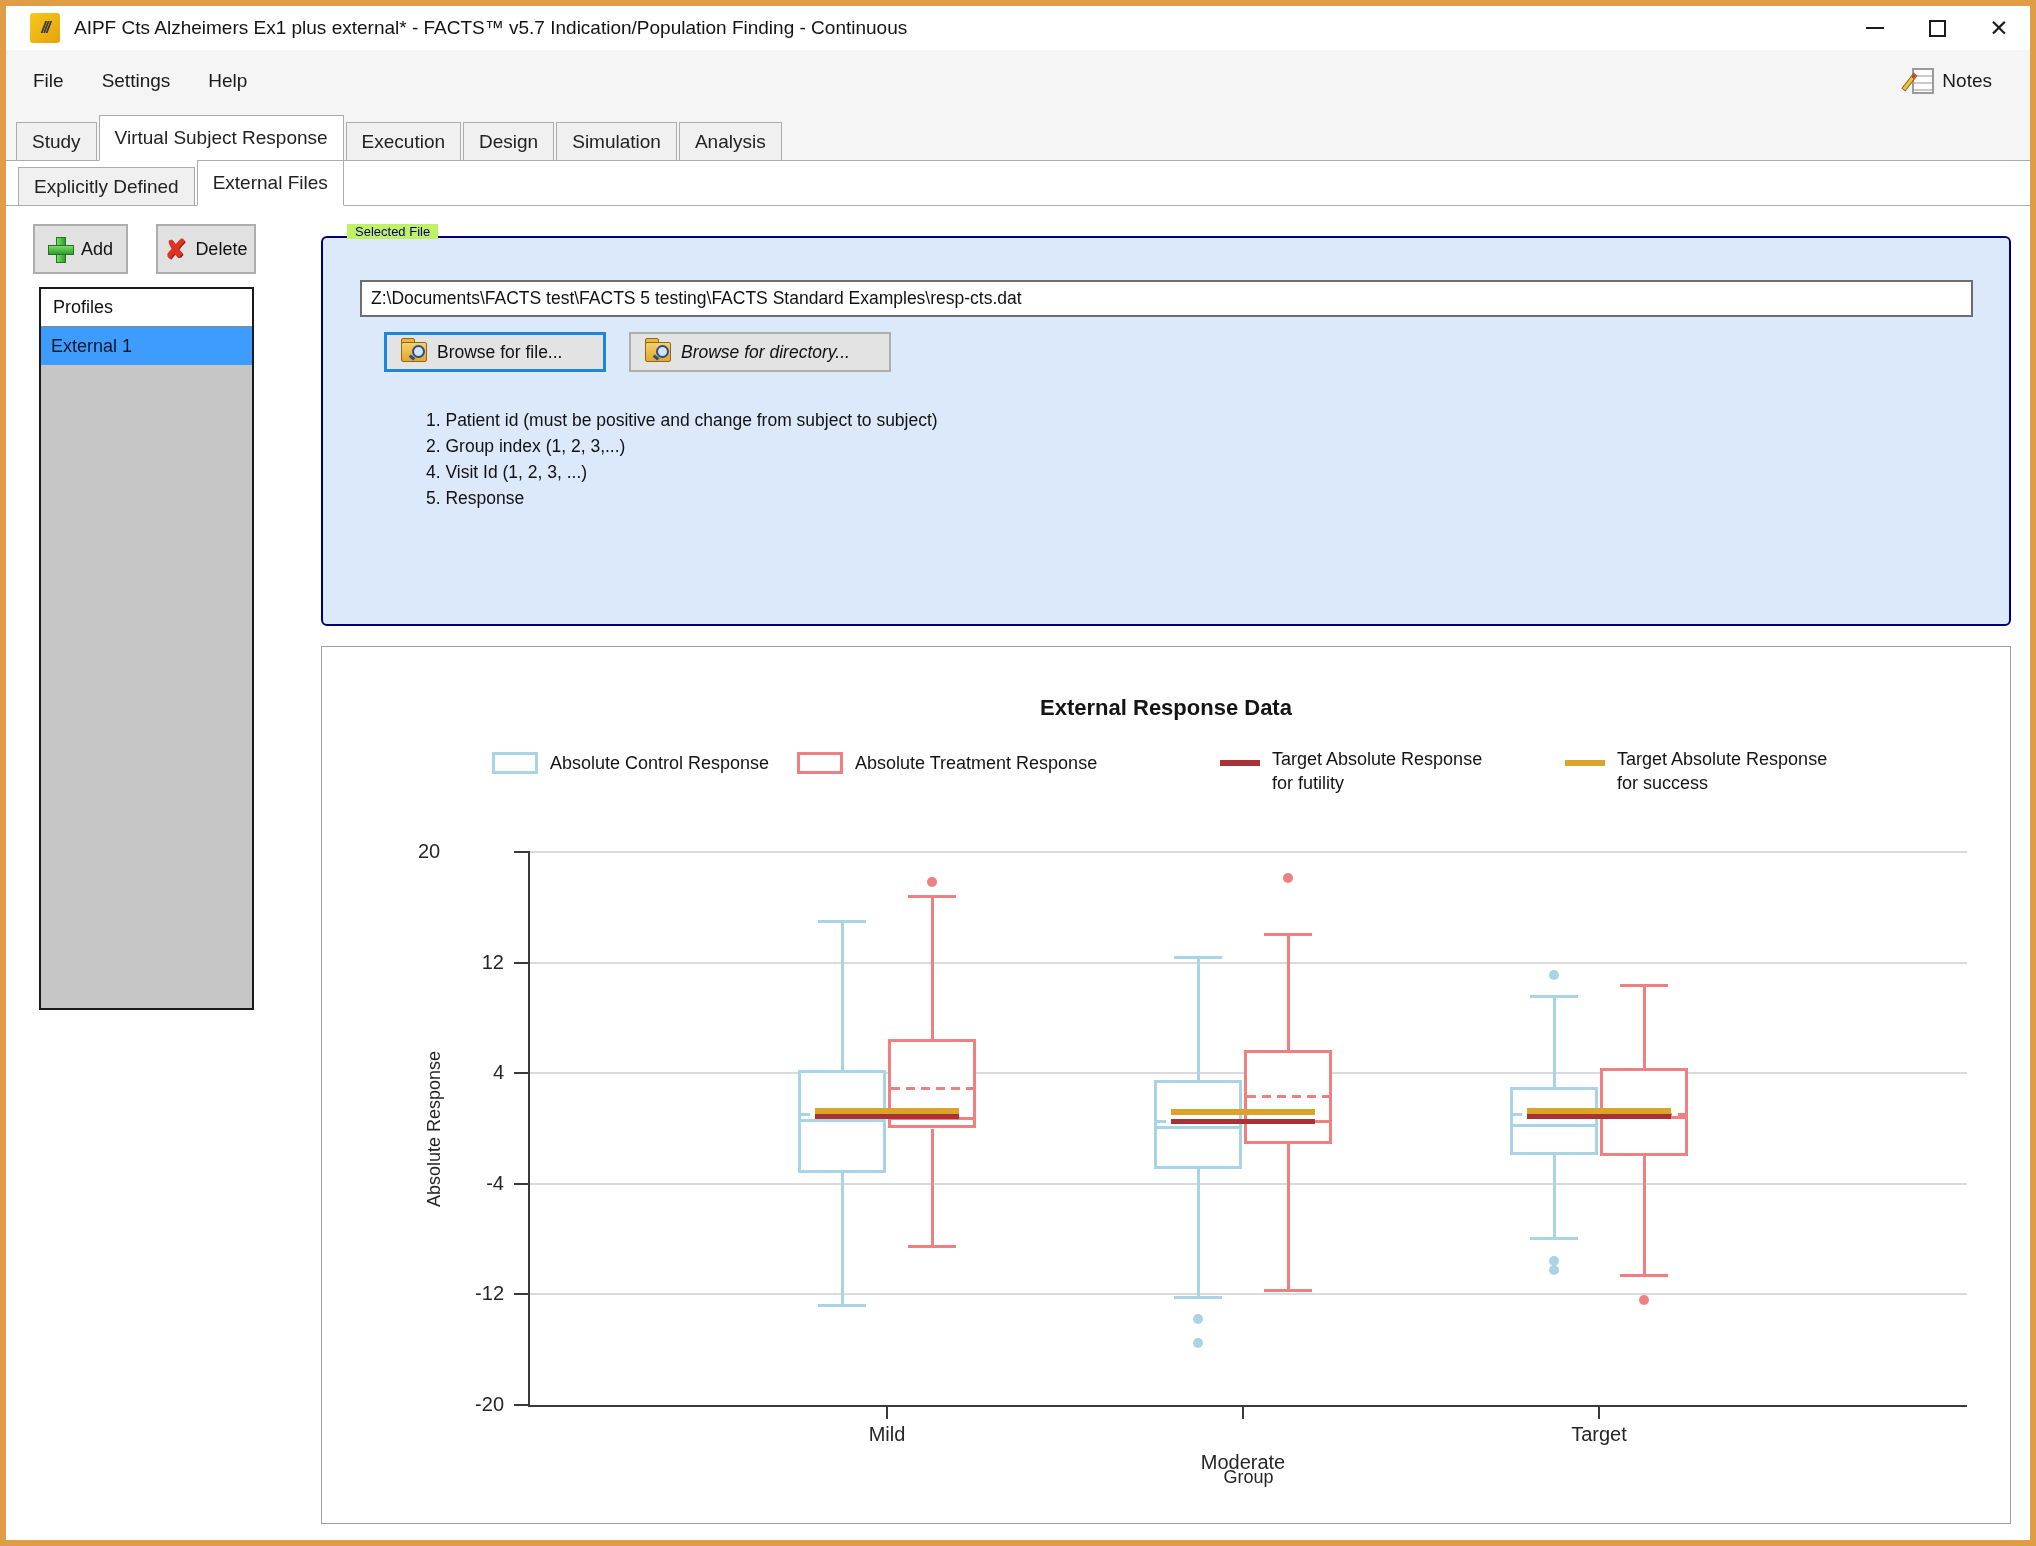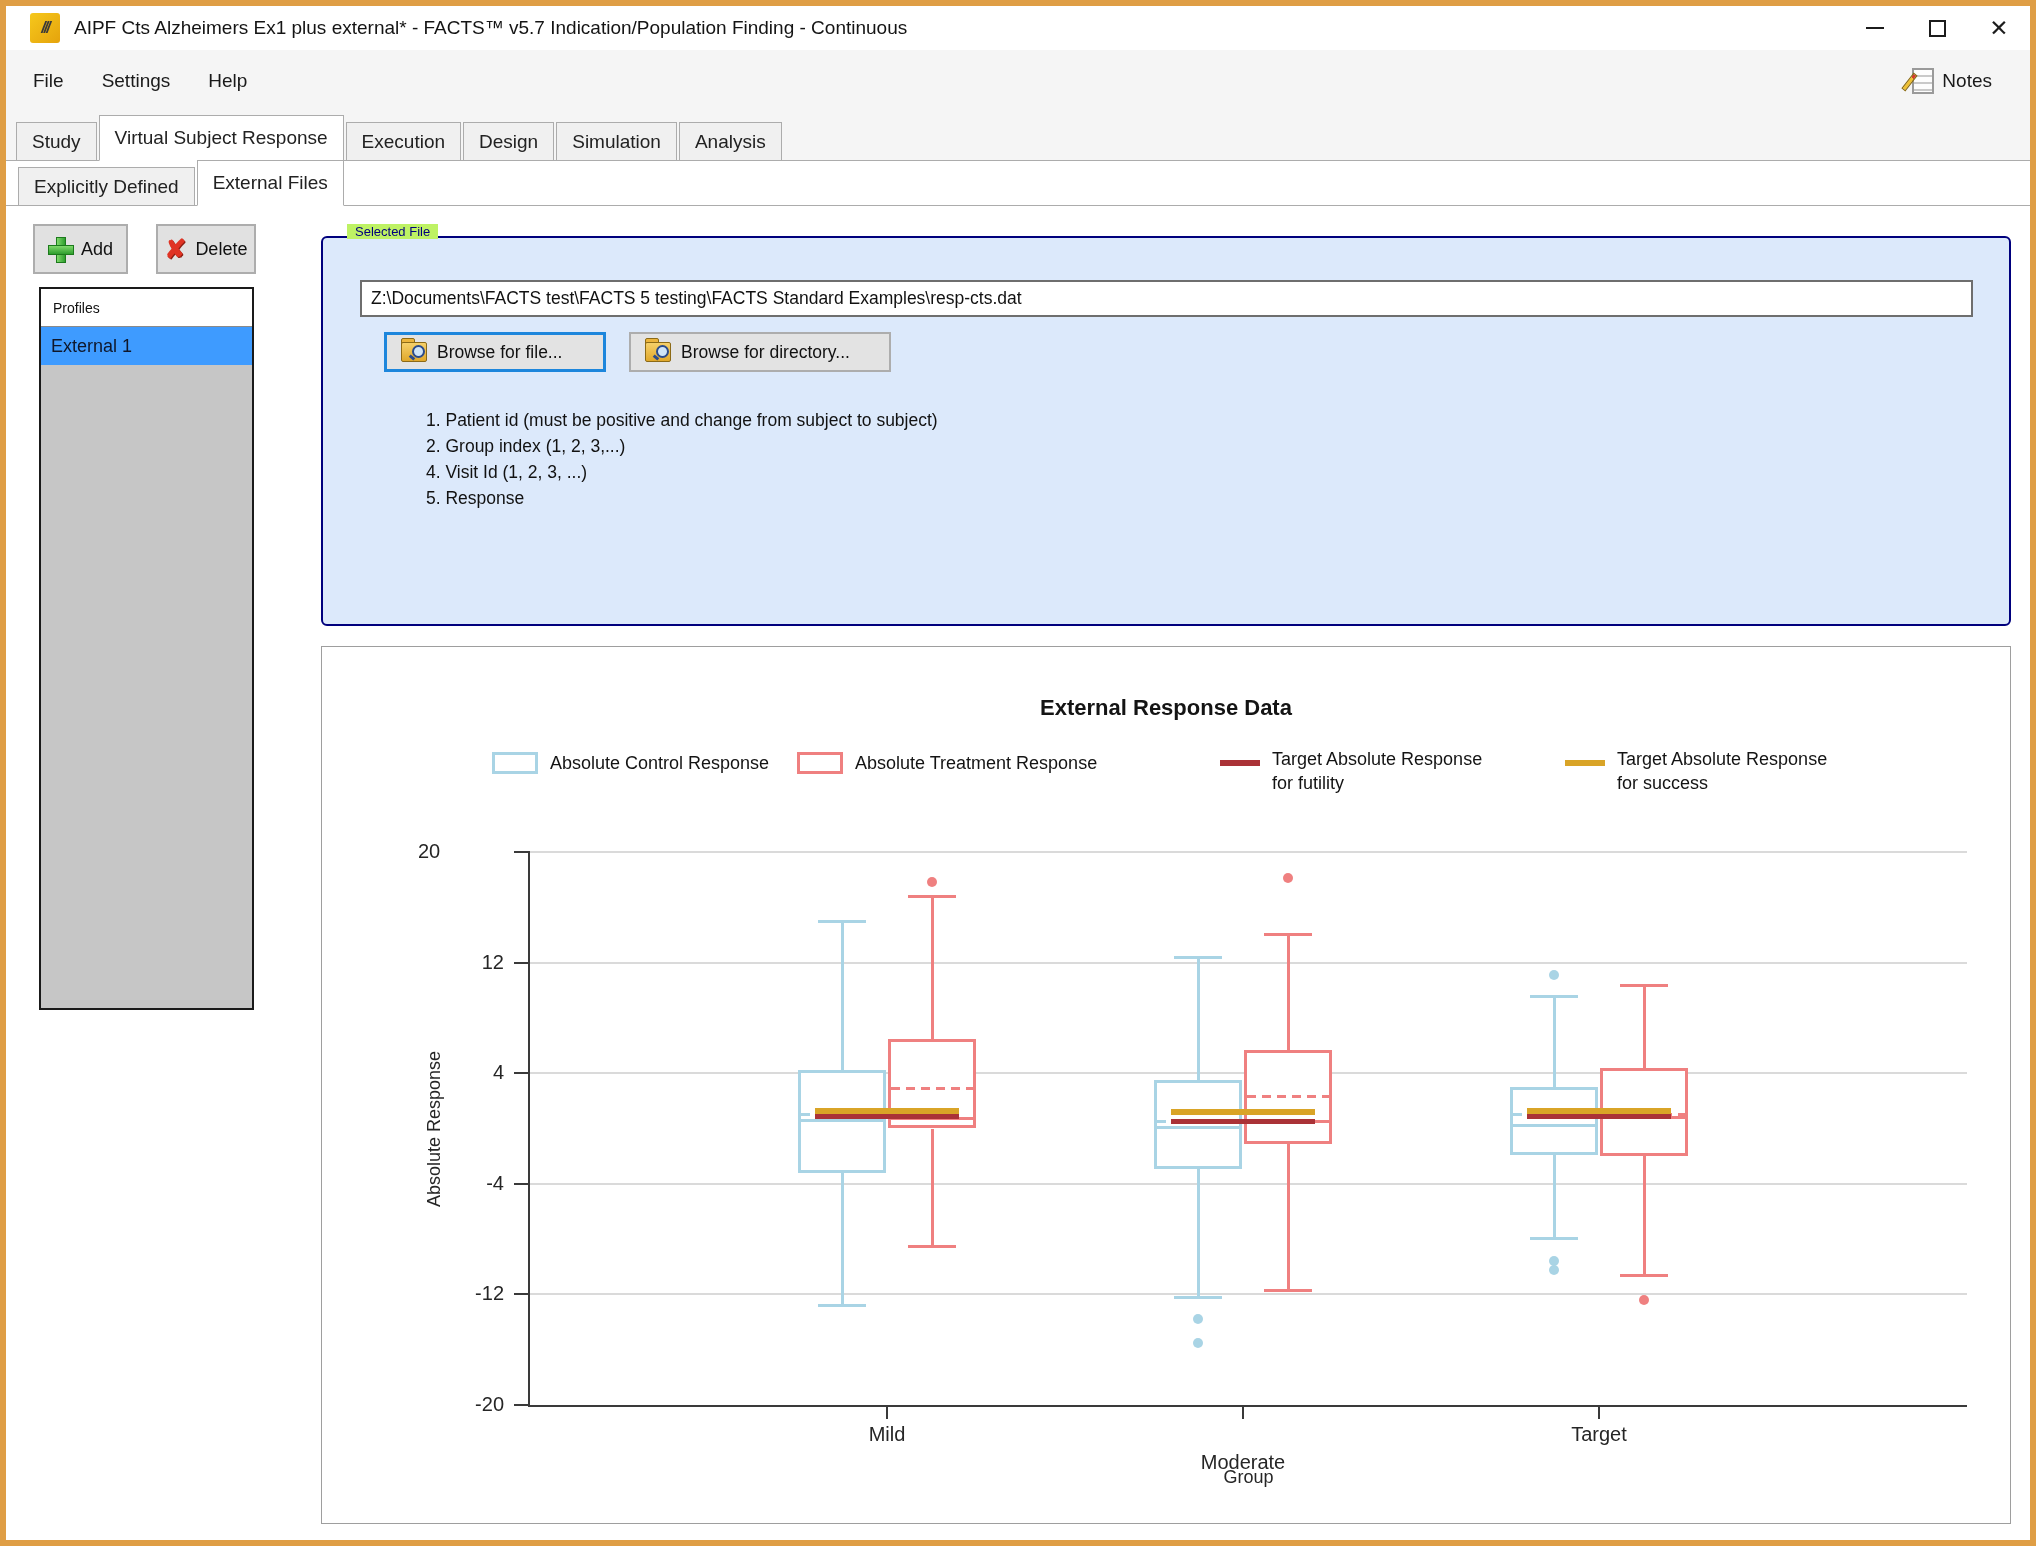--- a/index.html
+++ b/index.html
@@ -42,33 +42,33 @@
   .btn { position:absolute; background:#E1E1E1; border:2px solid #ADADAD; display:flex; align-items:center;
          justify-content:center; gap:9px; font-size:18px; color:#111; }
   .add-btn { left:27px; top:218px; width:95px; height:50px; }
   .del-btn { left:150px; top:218px; width:100px; height:50px; }
   .plus-icon { position:relative; width:24px; height:24px; }
   .plus-icon::before { content:""; position:absolute; left:8px; top:0; width:8px; height:24px; background:linear-gradient(90deg,#7FD96B,#2E9E2E); border:1px solid #1C7A1C; }
   .plus-icon::after  { content:""; position:absolute; left:0; top:8px; width:24px; height:8px; background:linear-gradient(180deg,#7FD96B,#2E9E2E); border:1px solid #1C7A1C; }
   .x-icon { color:#E03324; font-size:26px; font-weight:bold; line-height:1; text-shadow:1px 1px 0 #8d1d12; }
 
   .profiles-list { position:absolute; left:33px; top:281px; width:215px; height:723px; border:2px solid #1a1a1a; background:#C6C6C6; }
-  .profiles-header { height:38px; background:#fff; border-bottom:1px solid #8a8a8a; display:flex; align-items:center; padding-left:12px; font-size:14px; color:#111; }
+  .profiles-header { height:38px; background:#fff; border-bottom:1px solid #8a8a8a; display:flex; align-items:center; padding-left:12px; font-size:18px; color:#111; }
   .profile-item { height:38px; background:#3E9BFF; color:#0f172a; display:flex; align-items:center; padding-left:10px; font-size:18px; }
 
   
   .groupbox { position:absolute; left:315px; top:230px; width:1690px; height:390px; background:#DCE9FB;
               border:2px solid #00007D; border-radius:6px; }
   .group-label { position:absolute; left:24px; top:-14px; background:#bef264; padding:0 8px; color:#00007D; font-size:13px; }
   .path-field { position:absolute; left:37px; top:42px; width:1613px; height:37px; background:#fff; border:2px solid #6E6E6E;
                 font-size:17.5px; color:#111; display:flex; align-items:center; padding-left:9px; white-space:nowrap; overflow:hidden; }
   .browse-btn { position:absolute; height:40px; background:#E3E3E3; display:flex; align-items:center; gap:10px;
                 font-size:17.5px; color:#111; padding:0 14px;margin-left:16px; }
   .browse-file { left:45px; top:94px; width:222px; border:3px solid #1D86DC; }
-  .browse-dir  { left:290px; top:94px; width:262px; border:2px solid #ADADAD; }
+  .browse-dir  { left:290px; top:94px; width:262px; border:2px solid #ADADAD;font-style:italic; }
   .folder-icon { position:relative; width:26px; height:20px; }
   .folder-icon::before { content:""; position:absolute; left:0; top:-4px; width:12px; height:6px; background:#ECB53D; border:1px solid #8C6A16; border-radius:2px 2px 0 0; }
   .folder-body { position:absolute; inset:0; background:linear-gradient(180deg,#F6D06A,#E0A82B); border:1px solid #8C6A16; border-radius:2px; }
   .lens { position:absolute; right:2px; top:3px; width:13px; height:13px; border:2px solid #2B4B8C; border-radius:50%; background:#CFE4F7; z-index:2; }
   .lens::after { content:""; position:absolute; left:-5px; top:9px; width:6px; height:3px; background:#2B4B8C; transform:rotate(40deg); }
 
   .file-desc { position:absolute; left:45px; top:168px; font-size:17.5px; color:#121212; line-height:26px; }
   .file-desc ol { list-style:none; margin-top:1px; }
   .file-desc li { padding-left:58px; }
 

